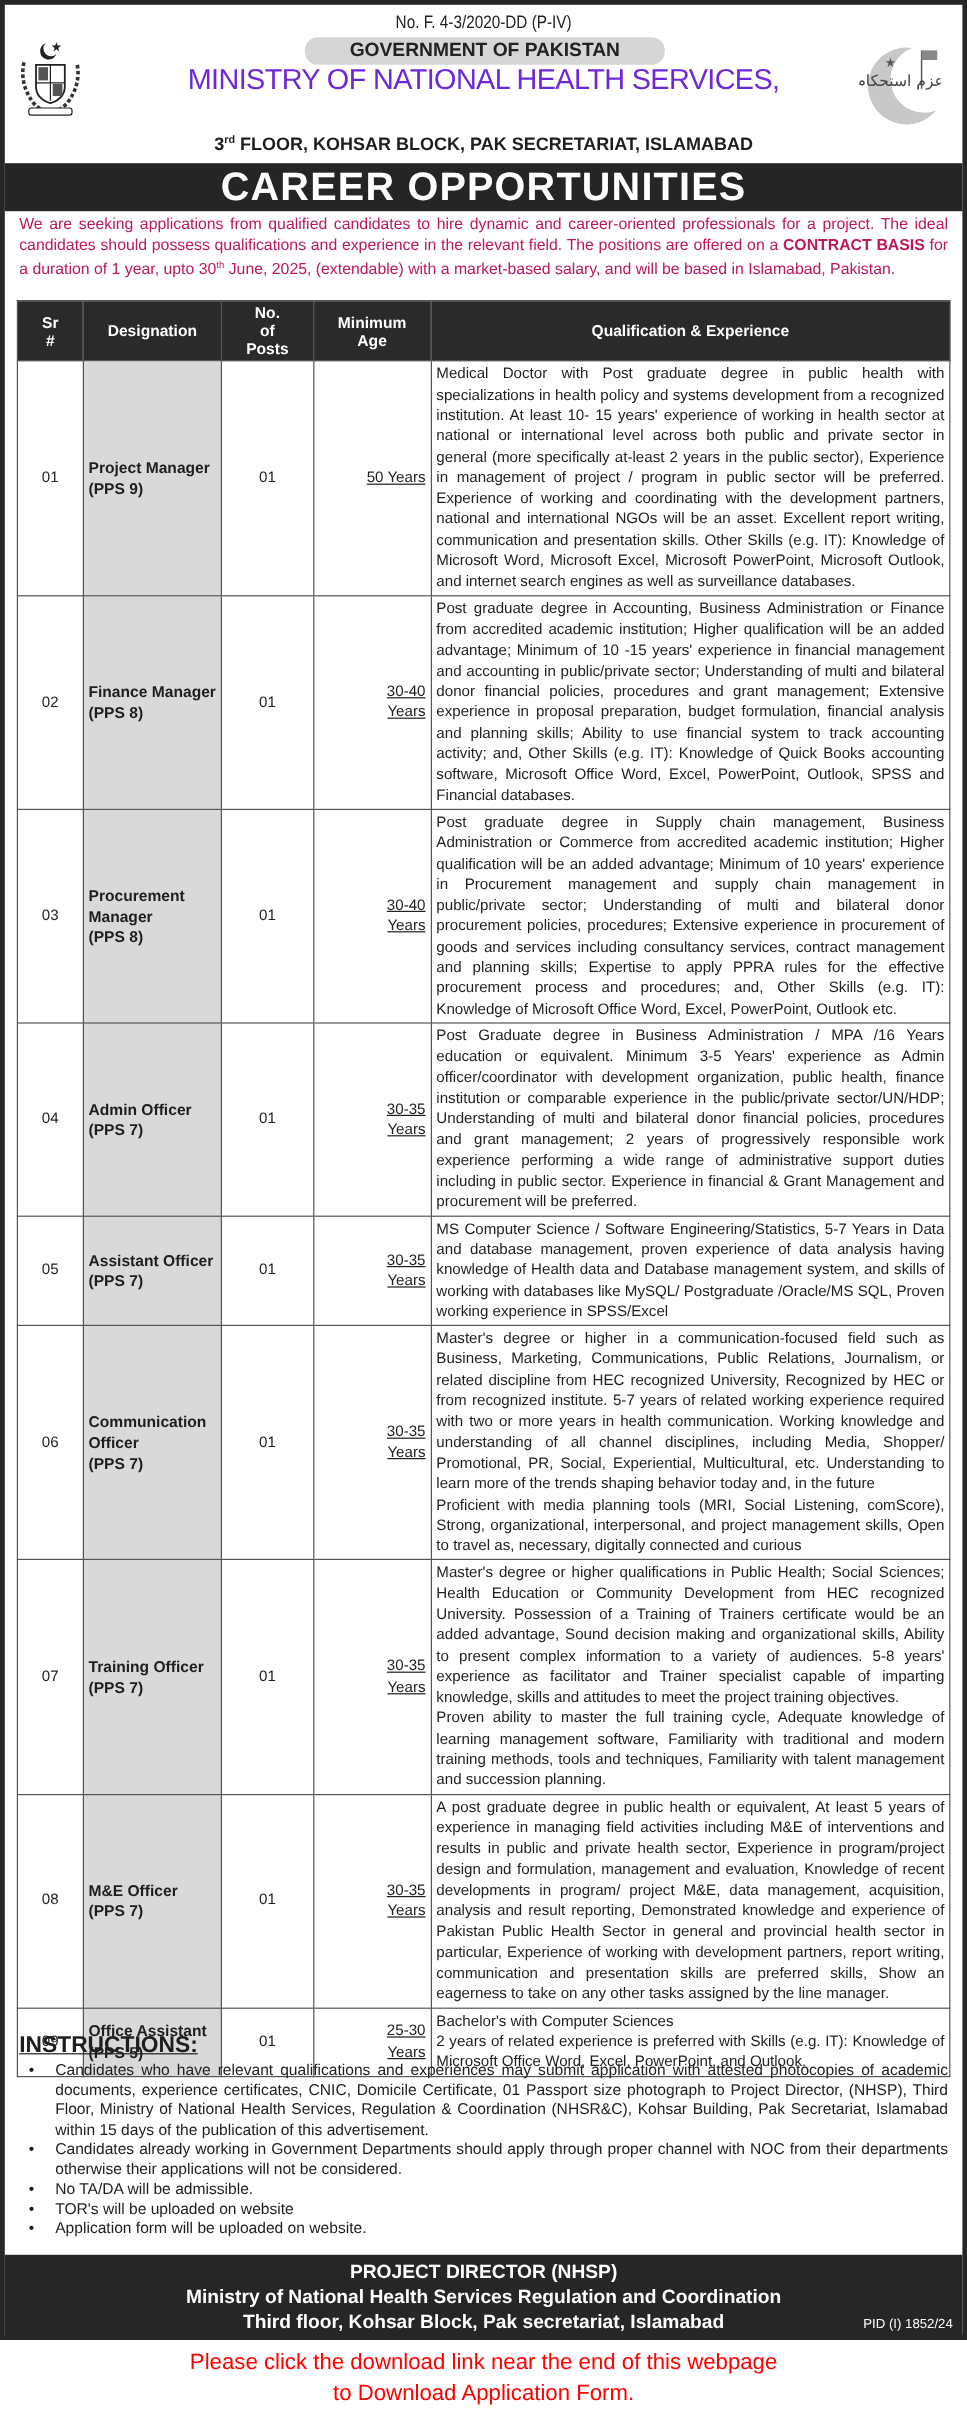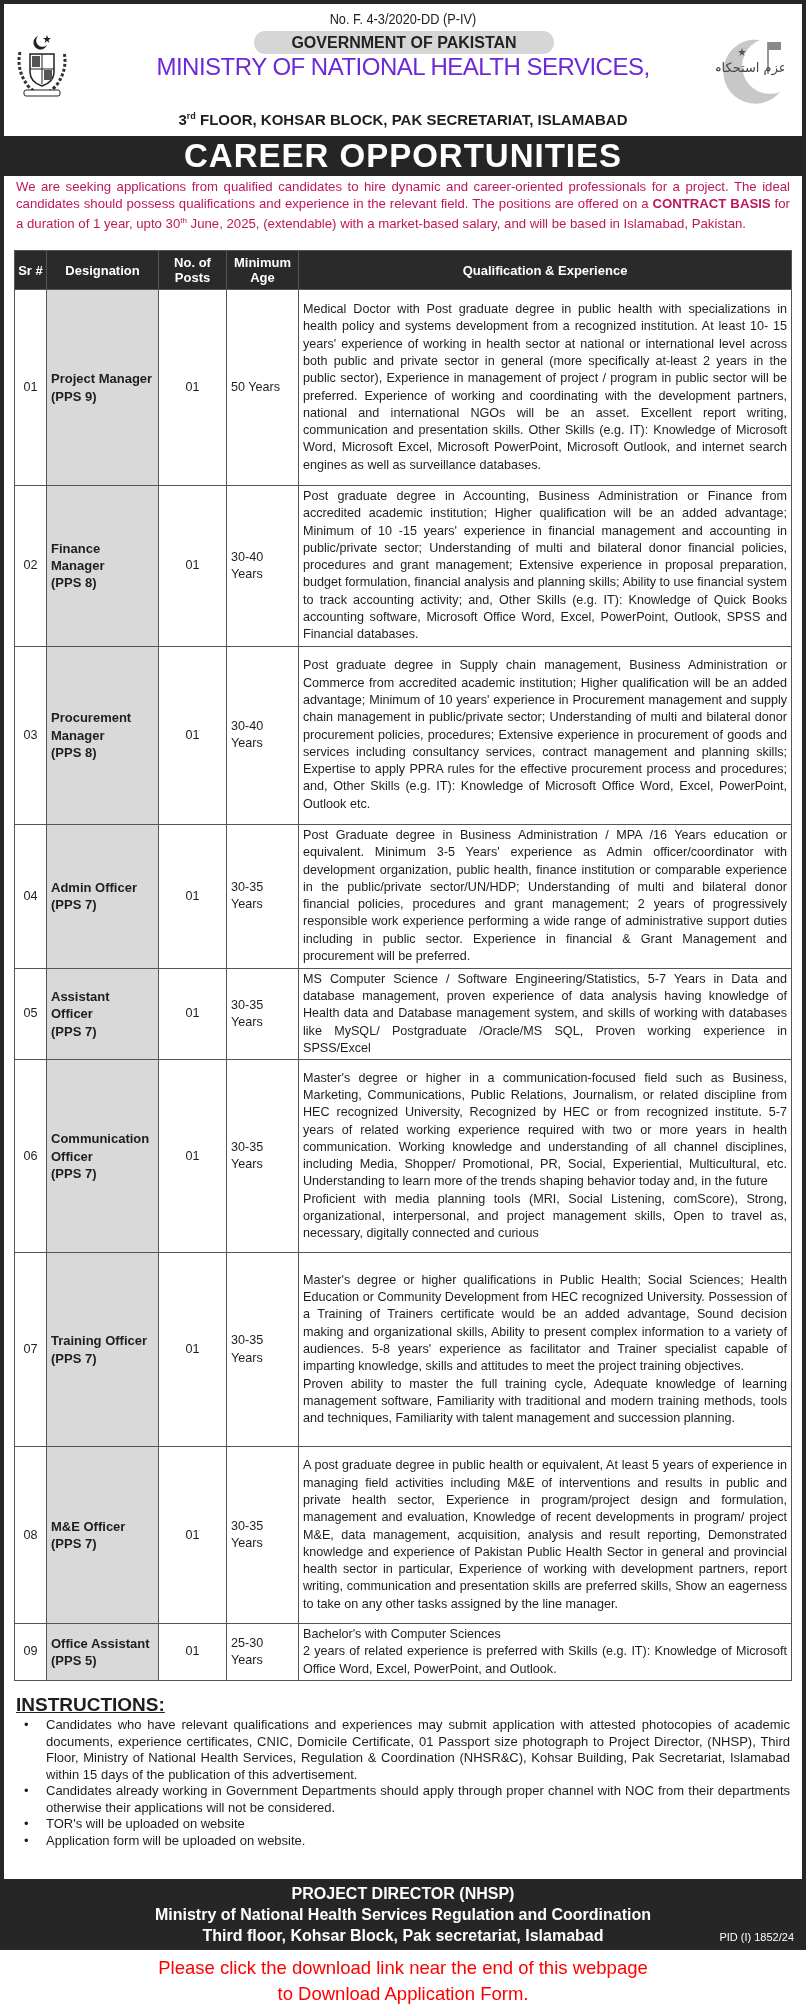--- a/index.html
+++ b/index.html
@@ -18,26 +18,26 @@
 
   .emblem { position: absolute; left: 10px; top: 28px; width: 56px; height: 70px; }
   .logo2 { position: absolute; left: 712px; top: 30px; width: 68px; height: 74px; }
 
   .banner { position: absolute; left: 0; top: 132px; width: 798px; height: 40px; background: #252525; color: #fff; text-align: center; font-weight: bold; font-size: 33px; line-height: 40px; letter-spacing: 1px; }
 
   .intro { position: absolute; left: 12px; top: 174px; width: 774px; font-size: 13.2px; line-height: 17px; text-align: justify; color: #be185d; }
   .intro b { font-weight: bold; }
 
   table.jobs { position: absolute; left: 10px; top: 246px; width: 778px; border-collapse: collapse; font-size: 12.6px; color: #1e1e1e; }
-  table.jobs th { background: #2a2a2a; color: #fff; font-weight: bold; font-size: 13px; border: 1.5px solid #555; padding: 2px 3px; line-height: 15px; height: 39px; }
+  table.jobs th { background: #2a2a2a; color: #fff; font-weight: bold; font-size: 13px; border: 1.5px solid #555; padding: 2px 20px; line-height: 15px; height: 39px; }
   table.jobs td { border: 1.5px solid #555; padding: 2px 4px; vertical-align: middle; line-height: 17.3px; }
   td.sr { width: 32px; text-align: center; }
   td.des { width: 112px; background: #d9d9d9; font-weight: bold; font-size: 13px; line-height: 17px; }
   td.posts { width: 68px; text-align: center; }
-  td.age { width: 72px; text-align: left; line-height: 17px; }
+  td.age { width: 72px; text-align: right; line-height: 17px; text-decoration: underline; }
   td.qual { text-align: justify; }
   .qp { display: block; }
 
   .instr-title { position: absolute; left: 12px; top: 1690px; font-weight: bold; font-size: 19px; text-decoration: underline; color: #1e1e1e; }
   ul.instr { position: absolute; left: 12px; top: 1713px; width: 774px; list-style: none; font-size: 13px; line-height: 16.5px; color: #1e1e1e; }
   ul.instr li { position: relative; padding-left: 30px; text-align: justify; }
   ul.instr li::before { content: "•"; position: absolute; left: 8px; top: 0; }
 
   .footer { position: absolute; left: 0; top: 1875px; width: 798px; height: 71px; background: #262626; color: #fff; text-align: center; font-weight: bold; }
   .f1 { font-size: 16px; margin-top: 4px; line-height: 21px; }
@@ -236,20 +236,21 @@
             <span class="qp">2 years of related experience is preferred with Skills (e.g. IT): Knowledge of Microsoft Office Word, Excel, PowerPoint, and Outlook.</span>
           </td>
         </tr>
       </tbody>
   </table>
 
   <div class="instr-title">INSTRUCTIONS:</div>
   <ul class="instr">
     <li>Candidates who have relevant qualifications and experiences may submit application with attested photocopies of academic documents, experience certificates, CNIC, Domicile Certificate, 01 Passport size photograph to Project Director, (NHSP), Third Floor, Ministry of National Health Services, Regulation &amp; Coordination (NHSR&amp;C), Kohsar Building, Pak Secretariat, Islamabad within 15 days of the publication of this advertisement.</li>
     <li>Candidates already working in Government Departments should apply through proper channel with NOC from their departments otherwise their applications will not be considered.</li>
+    <li>No TA/DA will be admissible.</li>
     <li>TOR's will be uploaded on website</li>
     <li>Application form will be uploaded on website.</li>
   </ul>
 
   <div class="footer">
     <div class="f1">PROJECT DIRECTOR (NHSP)</div>
     <div class="f2">Ministry of National Health Services Regulation and Coordination</div>
     <div class="f3">Third floor, Kohsar Block, Pak secretariat, Islamabad</div>
     <div class="pid">PID (I) 1852/24</div>
   </div>

